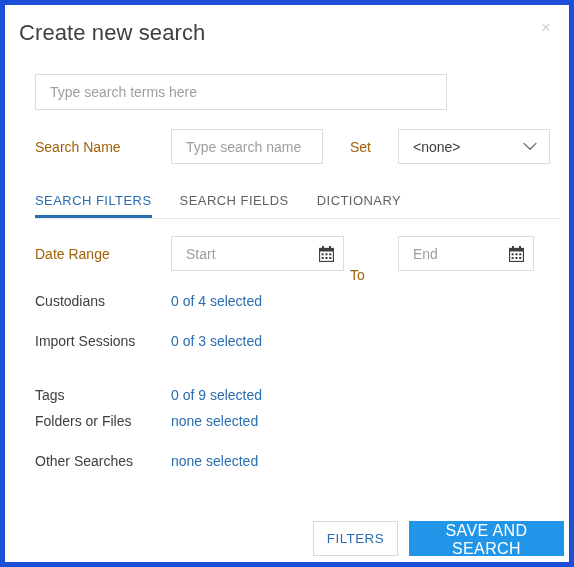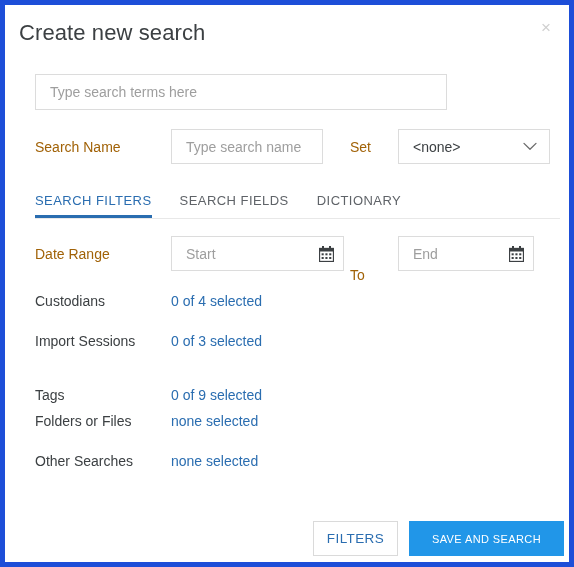--- a/index.html
+++ b/index.html
@@ -209,21 +209,21 @@
   }
   #btn-save {
     position: absolute;
     left: 404px;
     top: 516px;
     width: 155px;
     height: 35px;
     background: #2196e8;
     border: 1px solid #2196e8;
     color: #ffffff;
-    font-size: 11px;
+    font-size: 16px;
     letter-spacing: 0.4px;
     cursor: pointer;
     font-family: "Liberation Sans", sans-serif;
   }
 </style>
 </head>
 <body>
 
 <div id="dialog">
 

